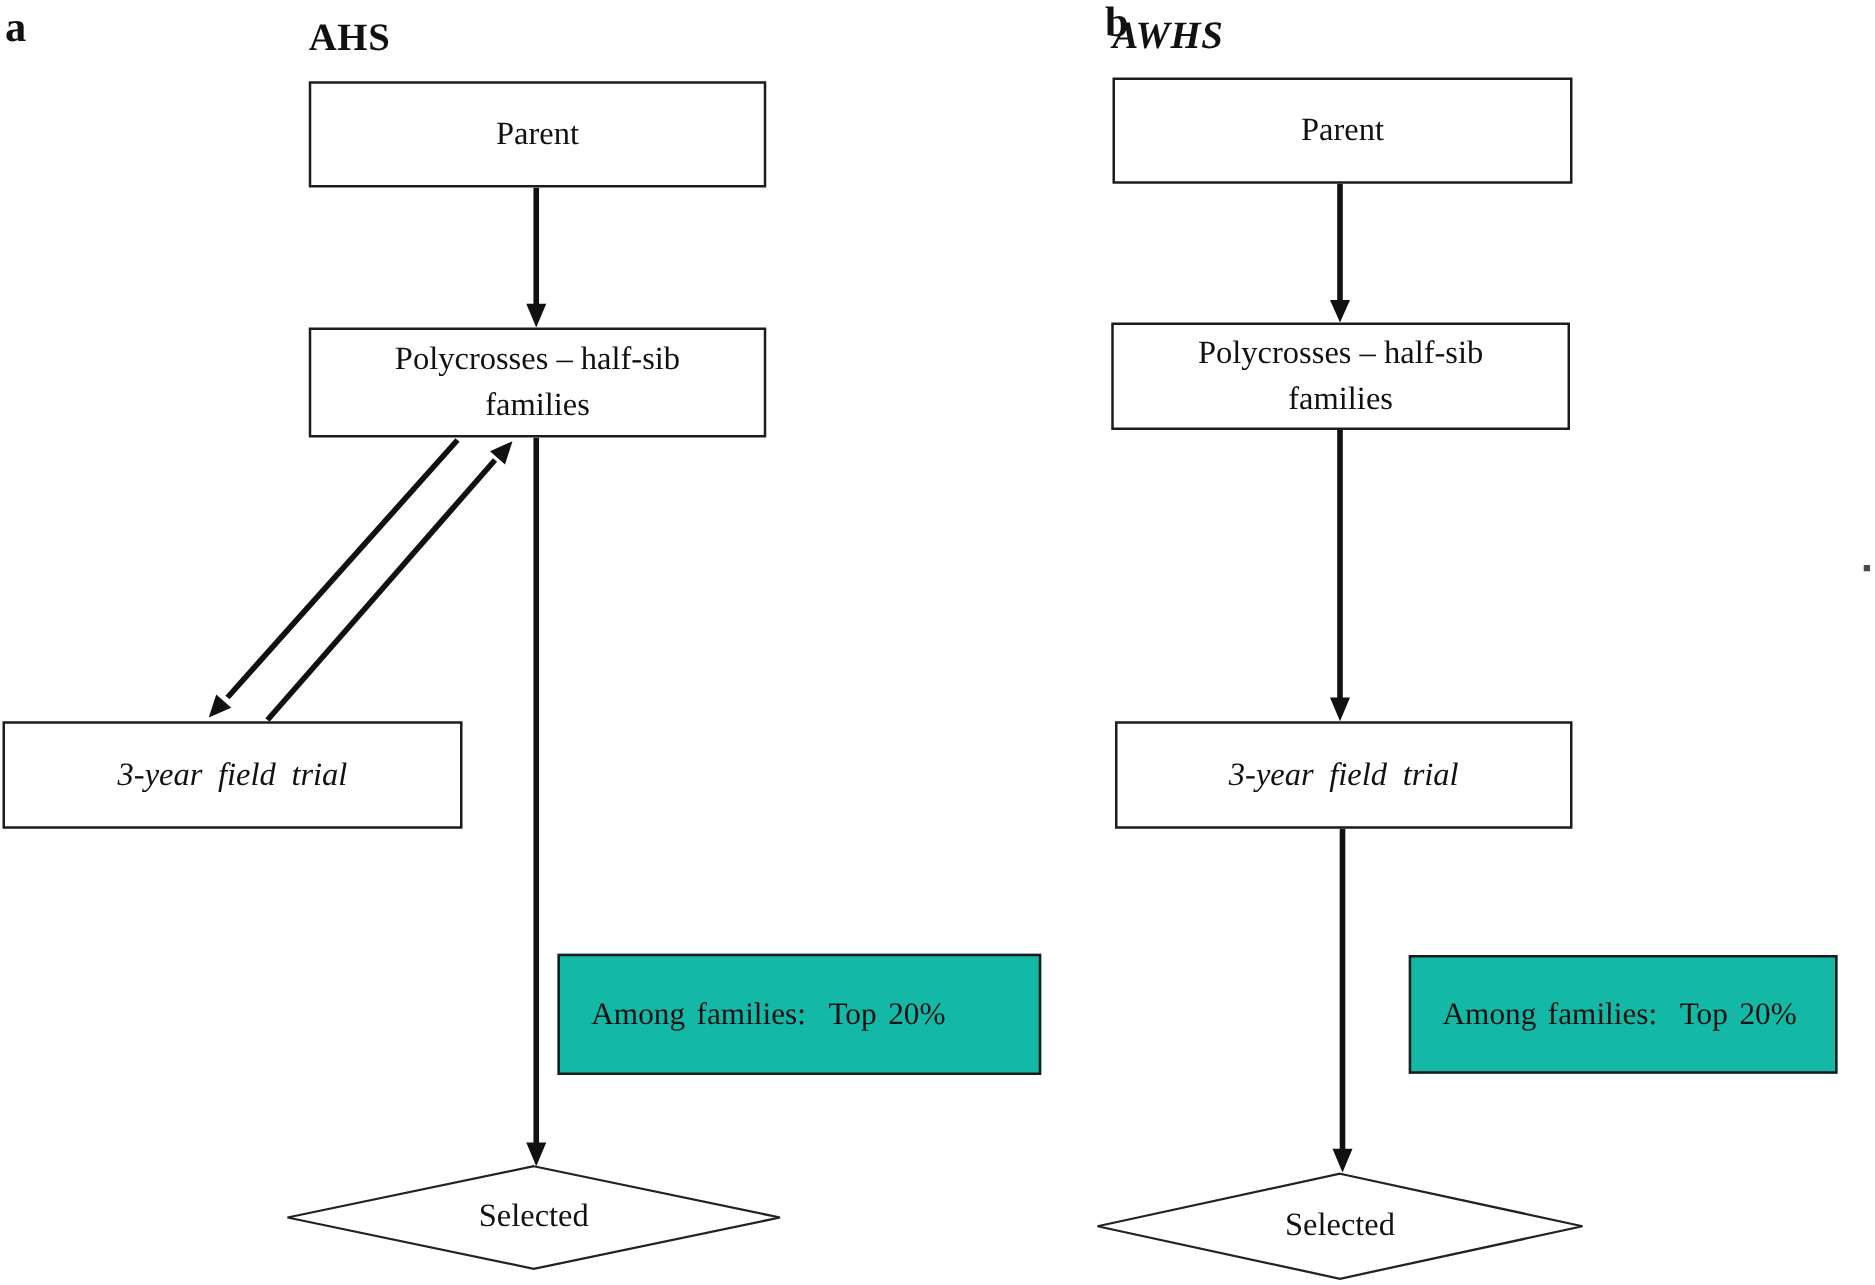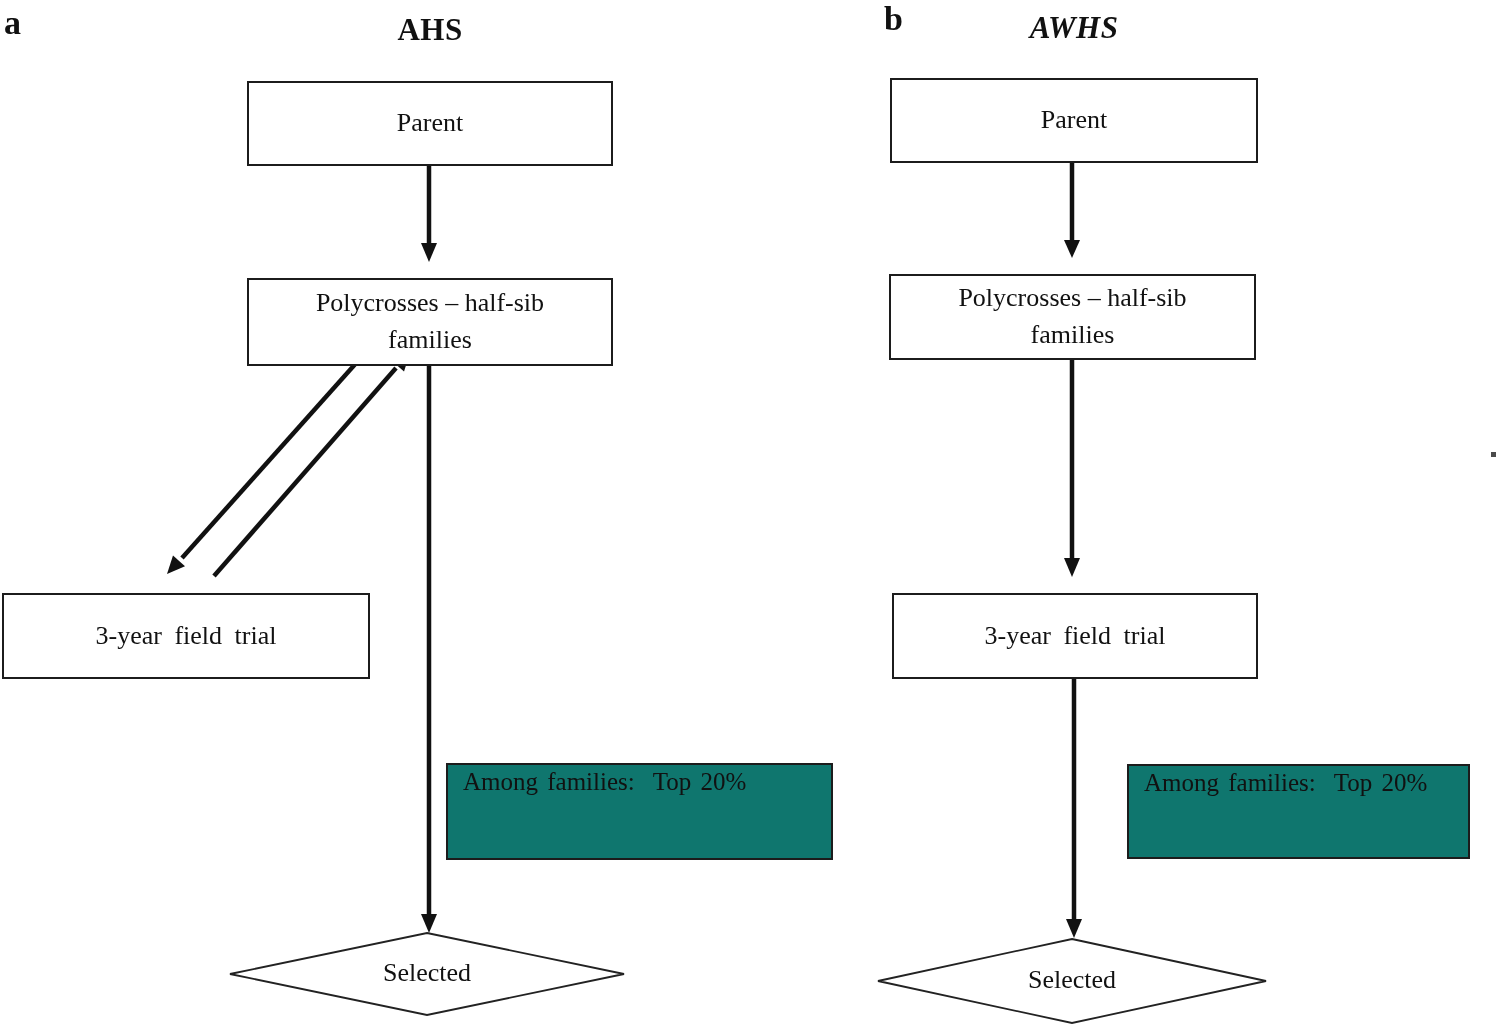--- a/index.html
+++ b/index.html
@@ -4,30 +4,30 @@
 <style>
   html, body { margin:0; padding:0; background:#ffffff; }
   .canvas {
     position:relative; width:1500px; height:1028px; background:#ffffff;
     font-family:"Liberation Serif","DejaVu Serif",serif; color:#111111; overflow:hidden;
   }
   .overlay { position:absolute; left:0; top:0; width:1500px; height:1028px; }
   .box {
     position:absolute; box-sizing:border-box; border:2px solid #1c1c1c; background:#ffffff;
     display:flex; flex-direction:column; align-items:center; justify-content:center;
-    text-align:center; font-size:26px; line-height:1.42;margin-top:16px;
+    text-align:center; font-size:26px; line-height:1.42;
   }
-  .wide-words { word-spacing:6px; }
+  .wide-words { word-spacing:6px;font-style:italic; }
   .note {
-    position:absolute; box-sizing:border-box; border:2px solid #1c1c1c; background:#0f766e;
-    display:flex; flex-direction:column; justify-content:space-between;
-    padding-left:15px; font-size:25px; line-height:1.34; white-space:pre; word-spacing:3px;
+    position:absolute; box-sizing:border-box; border:2px solid #1c1c1c; background:#14b8a6;
+    display:flex; flex-direction:column; justify-content:center;
+    padding-left:25px; font-size:25px; line-height:1.34; white-space:pre; word-spacing:3px;
   }
   .panel-label { position:absolute; font-weight:bold; font-size:34px; line-height:1; }
-  .panel-title { position:absolute; font-weight:bold; font-size:31px; line-height:1; text-align:center; letter-spacing:0.5px; }
+  .panel-title { position:absolute; font-weight:bold; font-size:31px; line-height:1; text-align:left; letter-spacing:0.5px; }
   .diamond-label { position:absolute; width:340px; text-align:center; font-size:26px; line-height:1; }
   #label-a { left:4px;   top:6px; }
   #label-b { left:884px; top:2px; }
   #title-a { left:247px; top:14px; width:366px; }
   #title-b { left:890px; top:12px; width:368px;font-style:italic; }
   #box-parent-a { left:247px; top:65px;  width:366px; height:85px; }
   #box-poly-a   { left:247px; top:262px; width:366px; height:88px; }
   #box-trial-a  { left:2px;   top:577px; width:368px; height:86px; }
   #note-a       { left:446px; top:763px; width:387px; height:97px; }
   #box-parent-b { left:890px; top:62px;  width:368px; height:85px; }

